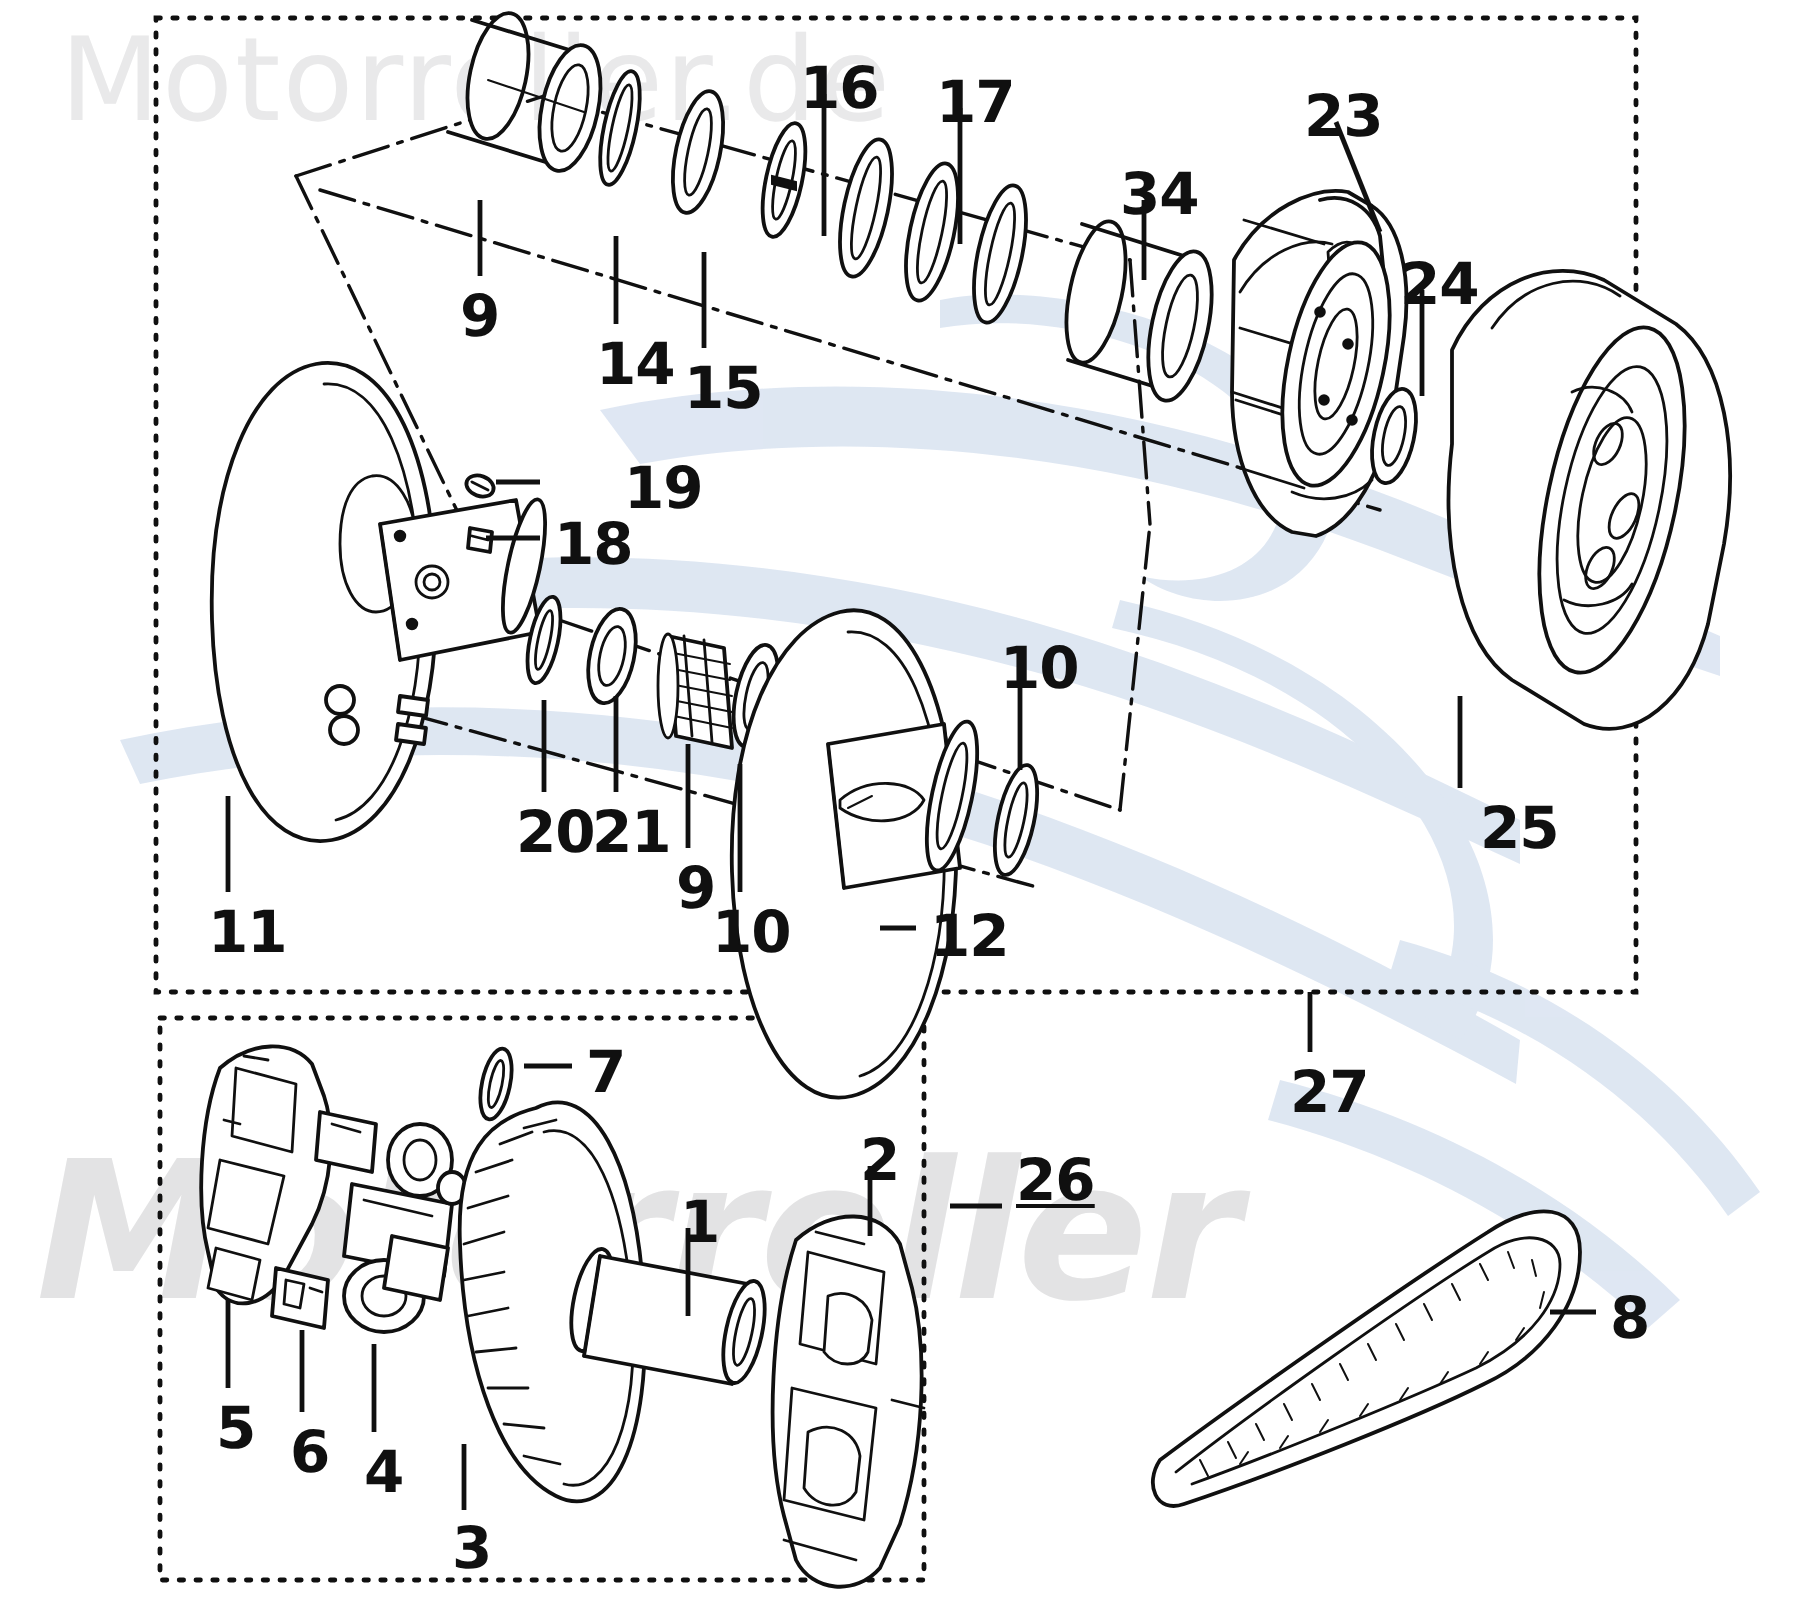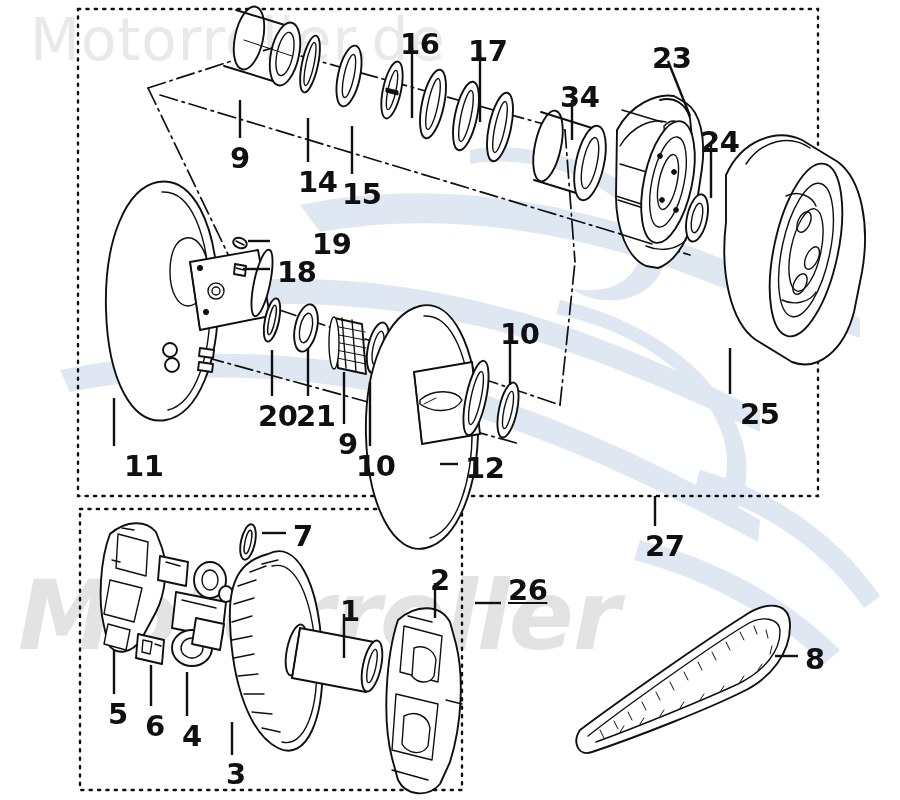--- a/index.html
+++ b/index.html
@@ -432,21 +432,21 @@
       <div class="callout" style="left: 430px; top: 566px;">2</div>
       <div class="callout" style="left: 226px; top: 760px;">3</div>
       <div class="callout" style="left: 182px; top: 722px;">4</div>
       <div class="callout" style="left: 108px; top: 700px;">5</div>
       <div class="callout" style="left: 145px; top: 712px;">6</div>
       <div class="callout" style="left: 293px; top: 522px;">7</div>
       <div class="callout" style="left: 805px; top: 645px;">8</div>
       <div class="callout" style="left: 338px; top: 430px;">9</div>
       <div class="callout" style="left: 356px; top: 452px;">10</div>
       <div class="callout" style="left: 500px; top: 320px;">10</div>
-      <div class="callout" style="left: 104px; top: 452px; margin-left: 20px;">11</div>
+      <div class="callout" style="left: 104px; top: 452px;">11</div>
       <div class="callout" style="left: 465px; top: 454px;">12</div>
       <div class="callout" style="left: 230px; top: 144px;">9</div>
       <div class="callout" style="left: 298px; top: 168px;">14</div>
       <div class="callout" style="left: 342px; top: 180px; text-align: right;">15</div>
       <div class="callout" style="left: 400px; top: 30px;">16</div>
       <div class="callout" style="left: 468px; top: 37px;">17</div>
       <div class="callout" style="left: 560px; top: 83px;">34</div>
       <div class="callout" style="left: 652px; top: 44px;">23</div>
       <div class="callout" style="left: 700px; top: 128px;">24</div>
       <div class="callout" style="left: 718px; top: 400px; margin-left: 22px;">25</div>

